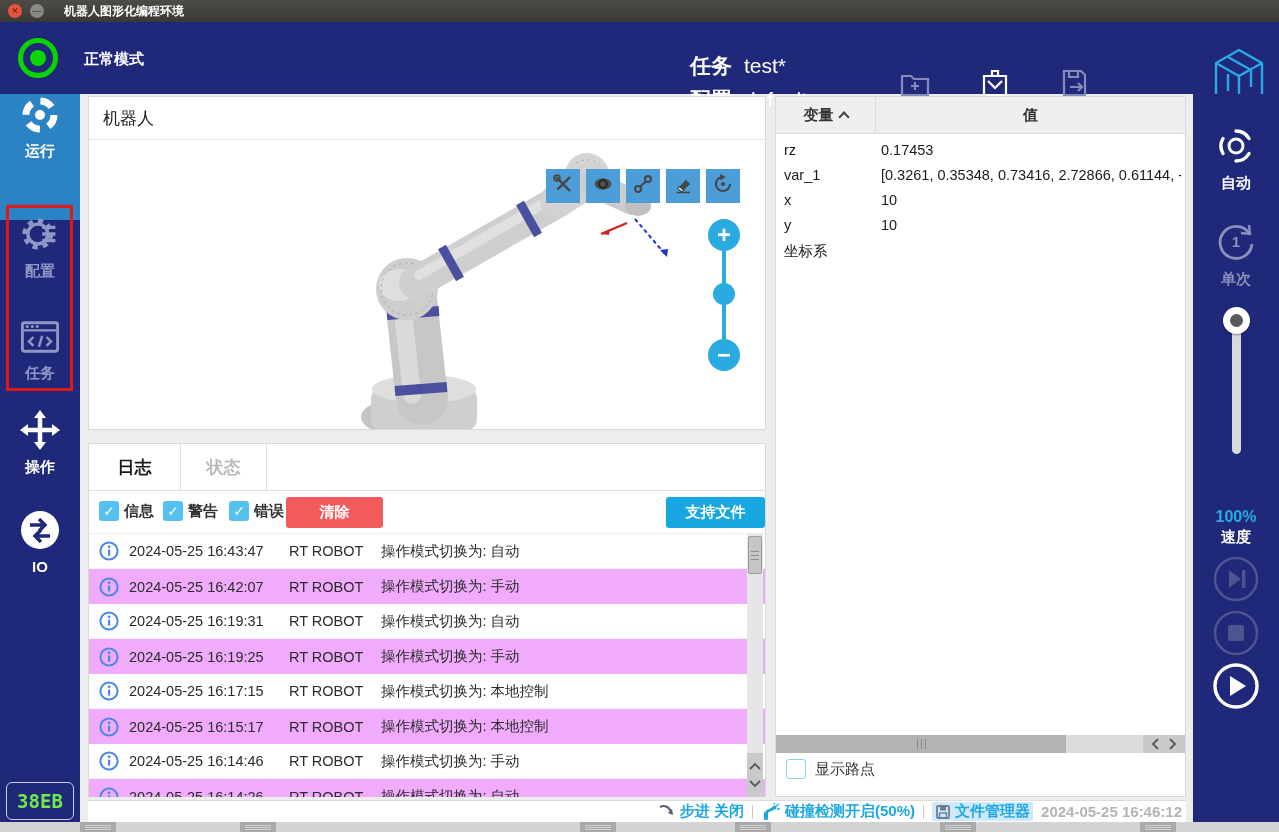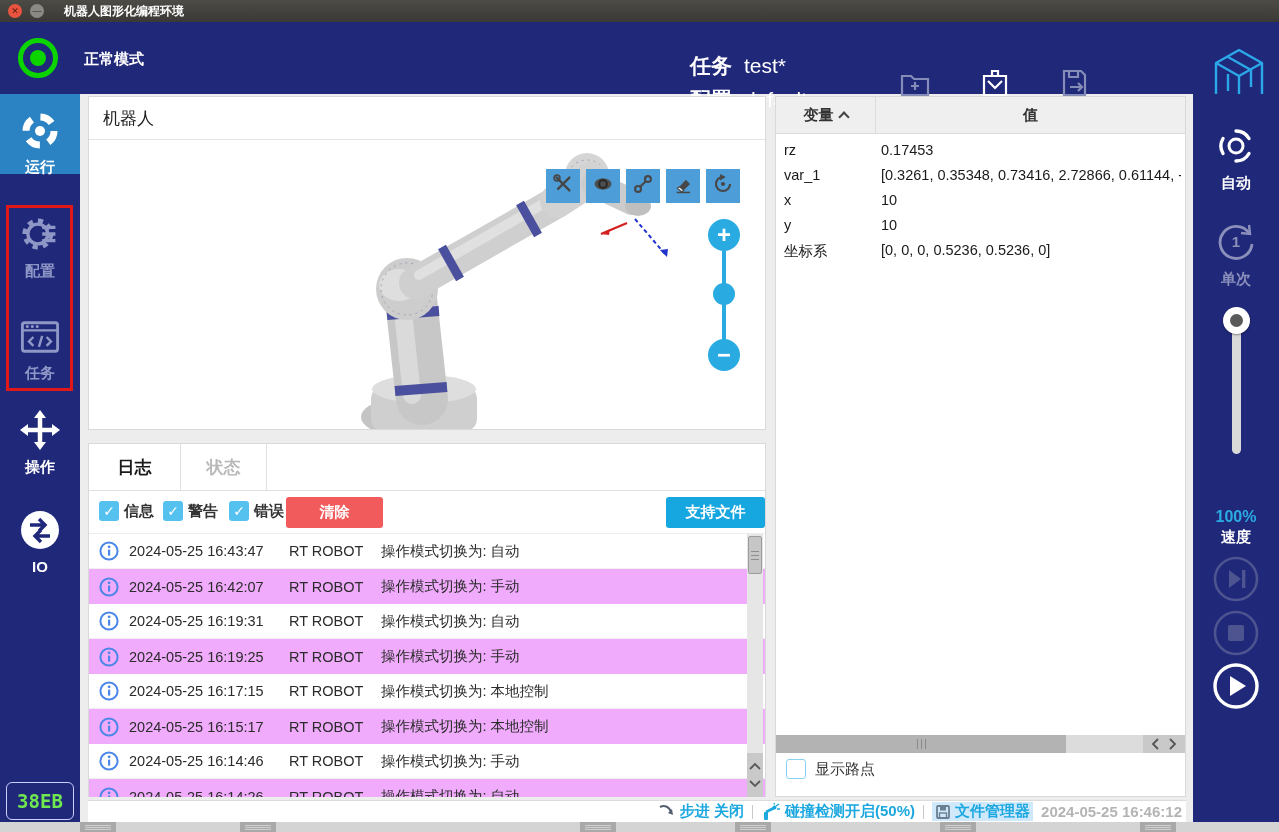--- a/index.html
+++ b/index.html
@@ -203,21 +203,21 @@
     <svg width="54" height="64" viewBox="0 0 54 64" fill="none" stroke="#2ba8e8" stroke-width="2.4" stroke-linejoin="round">
       <path d="M27 3 L50 16 L50 48 L27 61 L4 48 L4 16 Z"></path>
       <path d="M4 16 L27 29 L50 16"></path>
       <path d="M27 29 L27 61"></path>
       <path d="M16 10 L39 23 M39 23 L39 40 M16 44 L16 27"></path>
     </svg>
   </div>
 </div>
 
 <div class="lsidebar">
-  <div class="nav-item active white" style="top:0; height:80px; padding-top:16px;">
+  <div class="nav-item active white" style="top:0; height:126px; ">
     <span>
       <svg width="42" height="42" viewBox="0 0 42 42" fill="none">
         <circle cx="21" cy="21" r="14" stroke="#fff" stroke-width="7" stroke-dasharray="13 9"></circle>
         <circle cx="21" cy="21" r="5" fill="#fff"></circle>
       </svg></span>
     <div class="lbl">运行</div>
   </div>
 
   <div class="nav-item gray" style="top:118px;">
     <span>
@@ -524,21 +524,20 @@
   <div class="var-row" style="top:92px;">
     <span class="var-name">x</span>
     <span class="var-val">10</span>
   </div>
   <div class="var-row" style="top:117px;">
     <span class="var-name">y</span>
     <span class="var-val">10</span>
   </div>
   <div class="var-row" style="top:142px;">
     <span class="var-name">坐标系</span>
-    <span class="var-val">[0, 0, 0, 0.5236, 0.5236, 0]</span>
   </div>
 
   <div class="hscroll">
     <div class="hthumb"></div>
     <div class="hscroll-btns">
       <svg width="9" height="12" viewBox="0 0 9 12">
           <path d="M7 1 L2 6 L7 11" fill="none" stroke="#555" stroke-width="1.8"></path>
         </svg>
       <svg width="9" height="12" viewBox="0 0 9 12">
           <path d="M2 1 L7 6 L2 11" fill="none" stroke="#555" stroke-width="1.8"></path>

